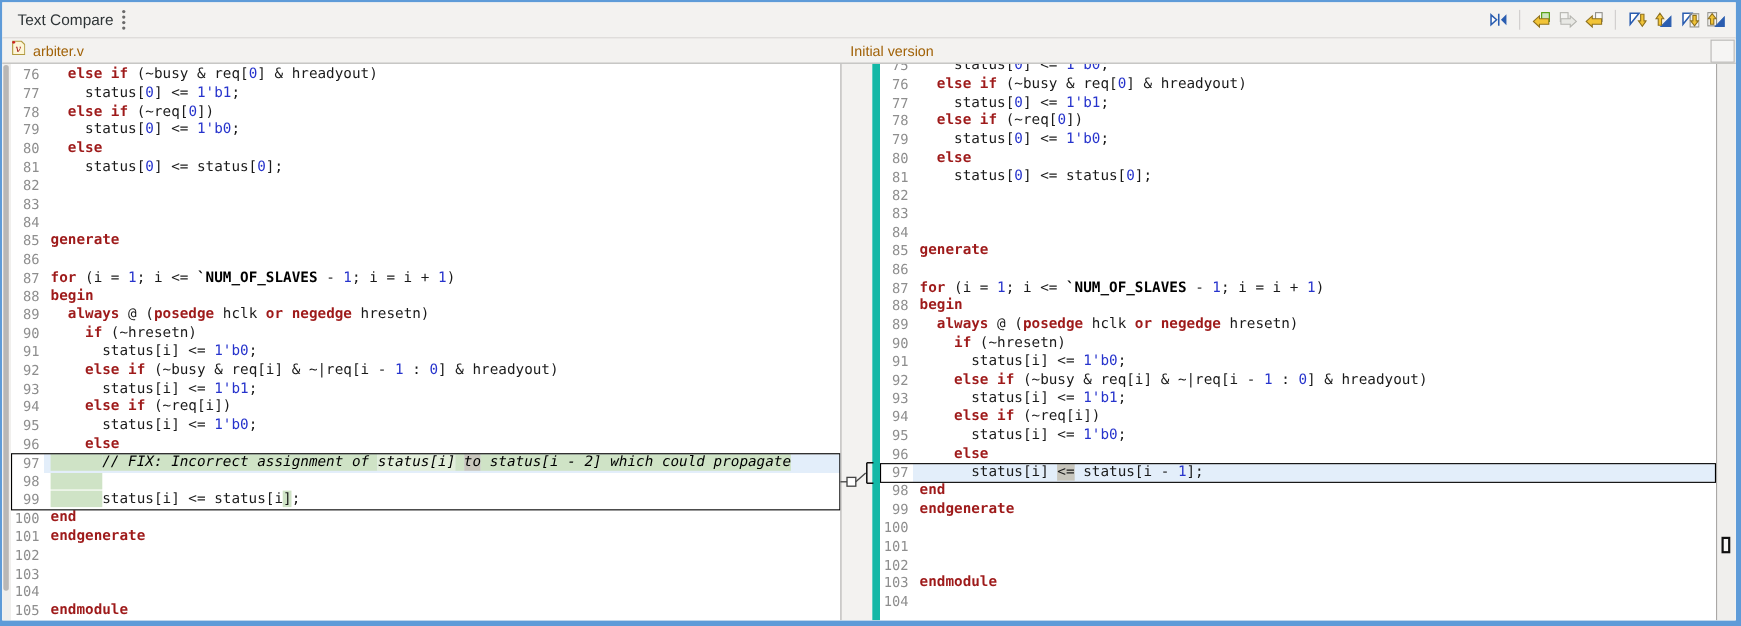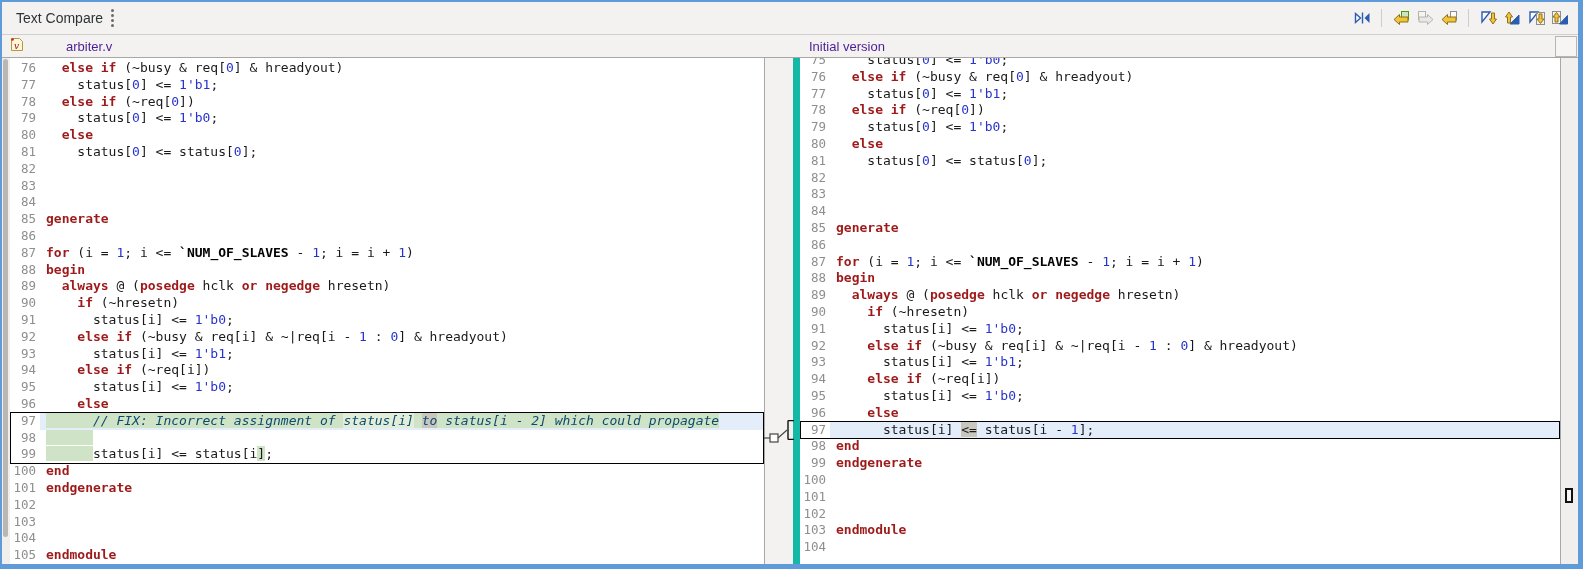--- a/index.html
+++ b/index.html
@@ -32,21 +32,21 @@
   .tb-btn svg { display:block; }
 
   
   .pane-headers {
     height:23px; flex:0 0 23px; background:#f3f2f0;
     border-bottom:1px solid #a9a7a5; display:flex; align-items:center;
   }
   .pane-header-left { width:762px; flex:0 0 762px; display:flex; align-items:center; padding-left:8px; gap:7px; }
   .pane-header-right { flex:1; display:flex; align-items:flex-end; padding-left:9px; }
   .pane-header-corner { width:22px; flex:0 0 22px; height:21px; background:#f6f5f4; border:1px solid #b7b5b3; margin-right:1px; }
-  .pane-title { font-size:13px; color:#4c1d95;margin-left:36px; }
+  .pane-title { font-size:13px; color:#a16207; }
 
   
   .compare-body { flex:1; position:relative; display:flex; background:#fff; overflow:hidden; }
   .left-ruler { width:8px; flex:0 0 8px; background:#f0efed; position:relative; }
   .left-ruler .thumb { position:absolute; left:1px; top:1px; width:5px; height:478px; background:#b9b7b5; border-radius:3px; }
   .code-pane { position:relative; overflow:hidden; background:#fff; }
   .code-pane.left { width:755px; flex:0 0 755px; border-right:1px solid #aaa8a6; }
   .code-pane.right { flex:1; border-left:7px solid #14b8a6; }
   .gutter { width:28px; flex:0 0 28px; background:#f3f2f0; }
   .right-ruler { width:18px; flex:0 0 18px; background:#f0efed; border-left:1px solid #aaa8a6; position:relative; }
@@ -54,21 +54,21 @@
 
   .lines { position:absolute; left:0; right:0; }
   .code-line { display:flex; height:16.8px; line-height:16.8px; font-family:"DejaVu Sans Mono", monospace; font-size:13px; white-space:pre; }
   .ln { width:30px; flex:0 0 30px; text-align:right; padding-right:4px; color:#8e8e8e; font-size:12.5px; }
   .lc { padding-left:6px; flex:1; color:#1a1a1a; }
   .code-line.bg-blue .lc { background:#e3eefa; }
 
   .c-k { color:#9e1a1a; font-weight:bold; }
   .c-n { color:#2633cc; }
   .c-m { color:#000; font-weight:bold; }
-  .c-c { color:#0c4a6e; font-style:italic; }
+  .c-c { color:#000000; font-style:italic; }
   .c-t { color:#1a1a1a; }
   .b-g  { background:#cfe3c6; }
   .b-pg { background:#e2eeda; }
   .b-gy { background:#c8c6bd; }
 
   .diff-box { position:absolute; border:1px solid #000; pointer-events:none; z-index:3; }
   #connector-svg { position:absolute; inset:0; pointer-events:none; z-index:4; }
 </style>
 </head>
 <body>

